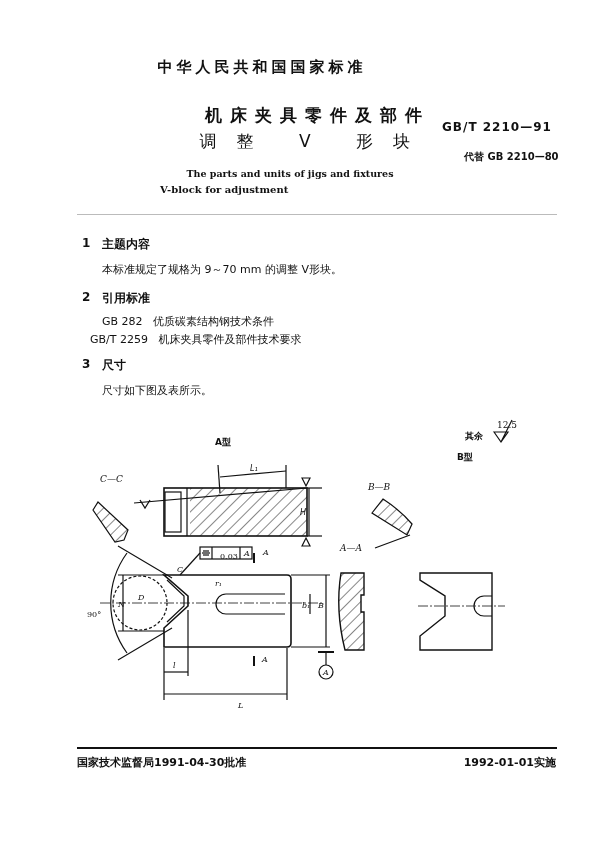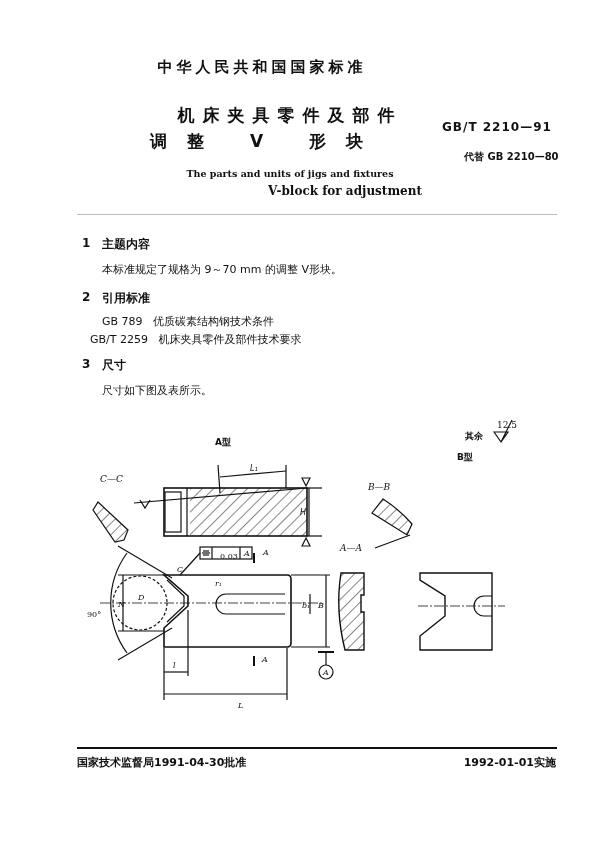--- a/index.html
+++ b/index.html
@@ -1,22 +1,22 @@
 <!DOCTYPE html>
 <html><head>
 <meta charset="utf-8">
 <style>
   html, body { margin: 0; padding: 0; background: #ffffff; }
   body { width: 600px; height: 847px; position: relative; overflow: hidden; font-family: "DejaVu Sans", sans-serif; color: #111; }
   .abs { position: absolute; }
   .nat { top: 58px; left: 0; width: 524px; text-align: center; font-size: 15px; font-weight: bold; letter-spacing: 4px; }
-  .t1 { top: 104px; left: 150px; width: 280px; text-align: center; font-size: 17px; font-weight: bold; letter-spacing: 8px; }
-  .t2 { top: 130px; left: 150px; width: 280px; text-align: left; font-size: 17px; font-weight: bold; letter-spacing: 20px; }
+  .t1 { top: 104px; left: 150px; width: 280px; text-align: right; font-size: 17px; font-weight: bold; letter-spacing: 8px; }
+  .t2 { top: 130px; left: 150px; width: 280px; text-align: right; font-size: 17px; font-weight: normal; letter-spacing: 20px; }
   .en1 { top: 168px; left: 150px; width: 280px; text-align: center; font-family: "DejaVu Serif", serif; font-size: 9.5px; font-weight: bold; }
-  .en2 { top: 184px; left: 142px; width: 280px; text-align: right; font-family: "DejaVu Serif", serif; font-size: 12px; font-weight: bold; }
+  .en2 { top: 184px; left: 160px; width: 280px; text-align: left; font-family: "DejaVu Serif", serif; font-size: 10px; font-weight: bold; }
   .code { top: 120px; left: 442px; font-size: 12px; font-weight: bold; letter-spacing: 1px; }
   .repl { top: 150px; left: 464px; font-size: 10px; font-weight: bold; }
   .rule-top { top: 214px; left: 77px; width: 480px; height: 1px; background: #bbb; }
   .h { font-size: 12px; font-weight: bold; }
   .p { font-size: 11px; }
   .rule-bottom { top: 747px; left: 77px; width: 480px; height: 2px; background: #111; }
   .foot { top: 755px; font-size: 11px; font-weight: bold; }
   .lbl { font-size: 9px; font-style: italic; font-family: "DejaVu Serif", serif; }
   .lbl-b { font-size: 9px; font-weight: bold; }
 </style>
@@ -31,21 +31,21 @@
 <div class="abs code">GB/T 2210—91</div>
 <div class="abs repl">代替 GB 2210—80</div>
 <div class="abs rule-top"></div>
 
 <div class="abs h" style="top:236px;left:82px;">1</div>
 <div class="abs h" style="top:236px;left:102px;">主题内容</div>
 <div class="abs p" style="top:262px;left:102px;">本标准规定了规格为 9～70 mm 的调整 V形块。</div>
 
 <div class="abs h" style="top:290px;left:82px;">2</div>
 <div class="abs h" style="top:290px;left:102px;">引用标准</div>
-<div class="abs p" style="top:314px;left:102px;white-space:pre;">GB 789   优质碳素结构钢技术条件</div>
+<div class="abs p" style="top:314px;left:102px;white-space:pre;">GB 282   优质碳素结构钢技术条件</div>
 <div class="abs p" style="top:332px;left:90px;white-space:pre;">GB/T 2259   机床夹具零件及部件技术要求</div>
 
 <div class="abs h" style="top:357px;left:82px;">3</div>
 <div class="abs h" style="top:357px;left:102px;">尺寸</div>
 <div class="abs p" style="top:383px;left:102px;">尺寸如下图及表所示。</div>
 
 <div class="abs lbl-b" style="top:436px;left:215px;">A型</div>
 <div class="abs lbl-b" style="top:451px;left:420px;margin-left:37px;">B型</div>
 <div class="abs lbl-b" style="top:430px;left:465px;">其余</div>
 <div class="abs lbl" style="top:420px;left:497px;font-style:normal;">12.5</div>

